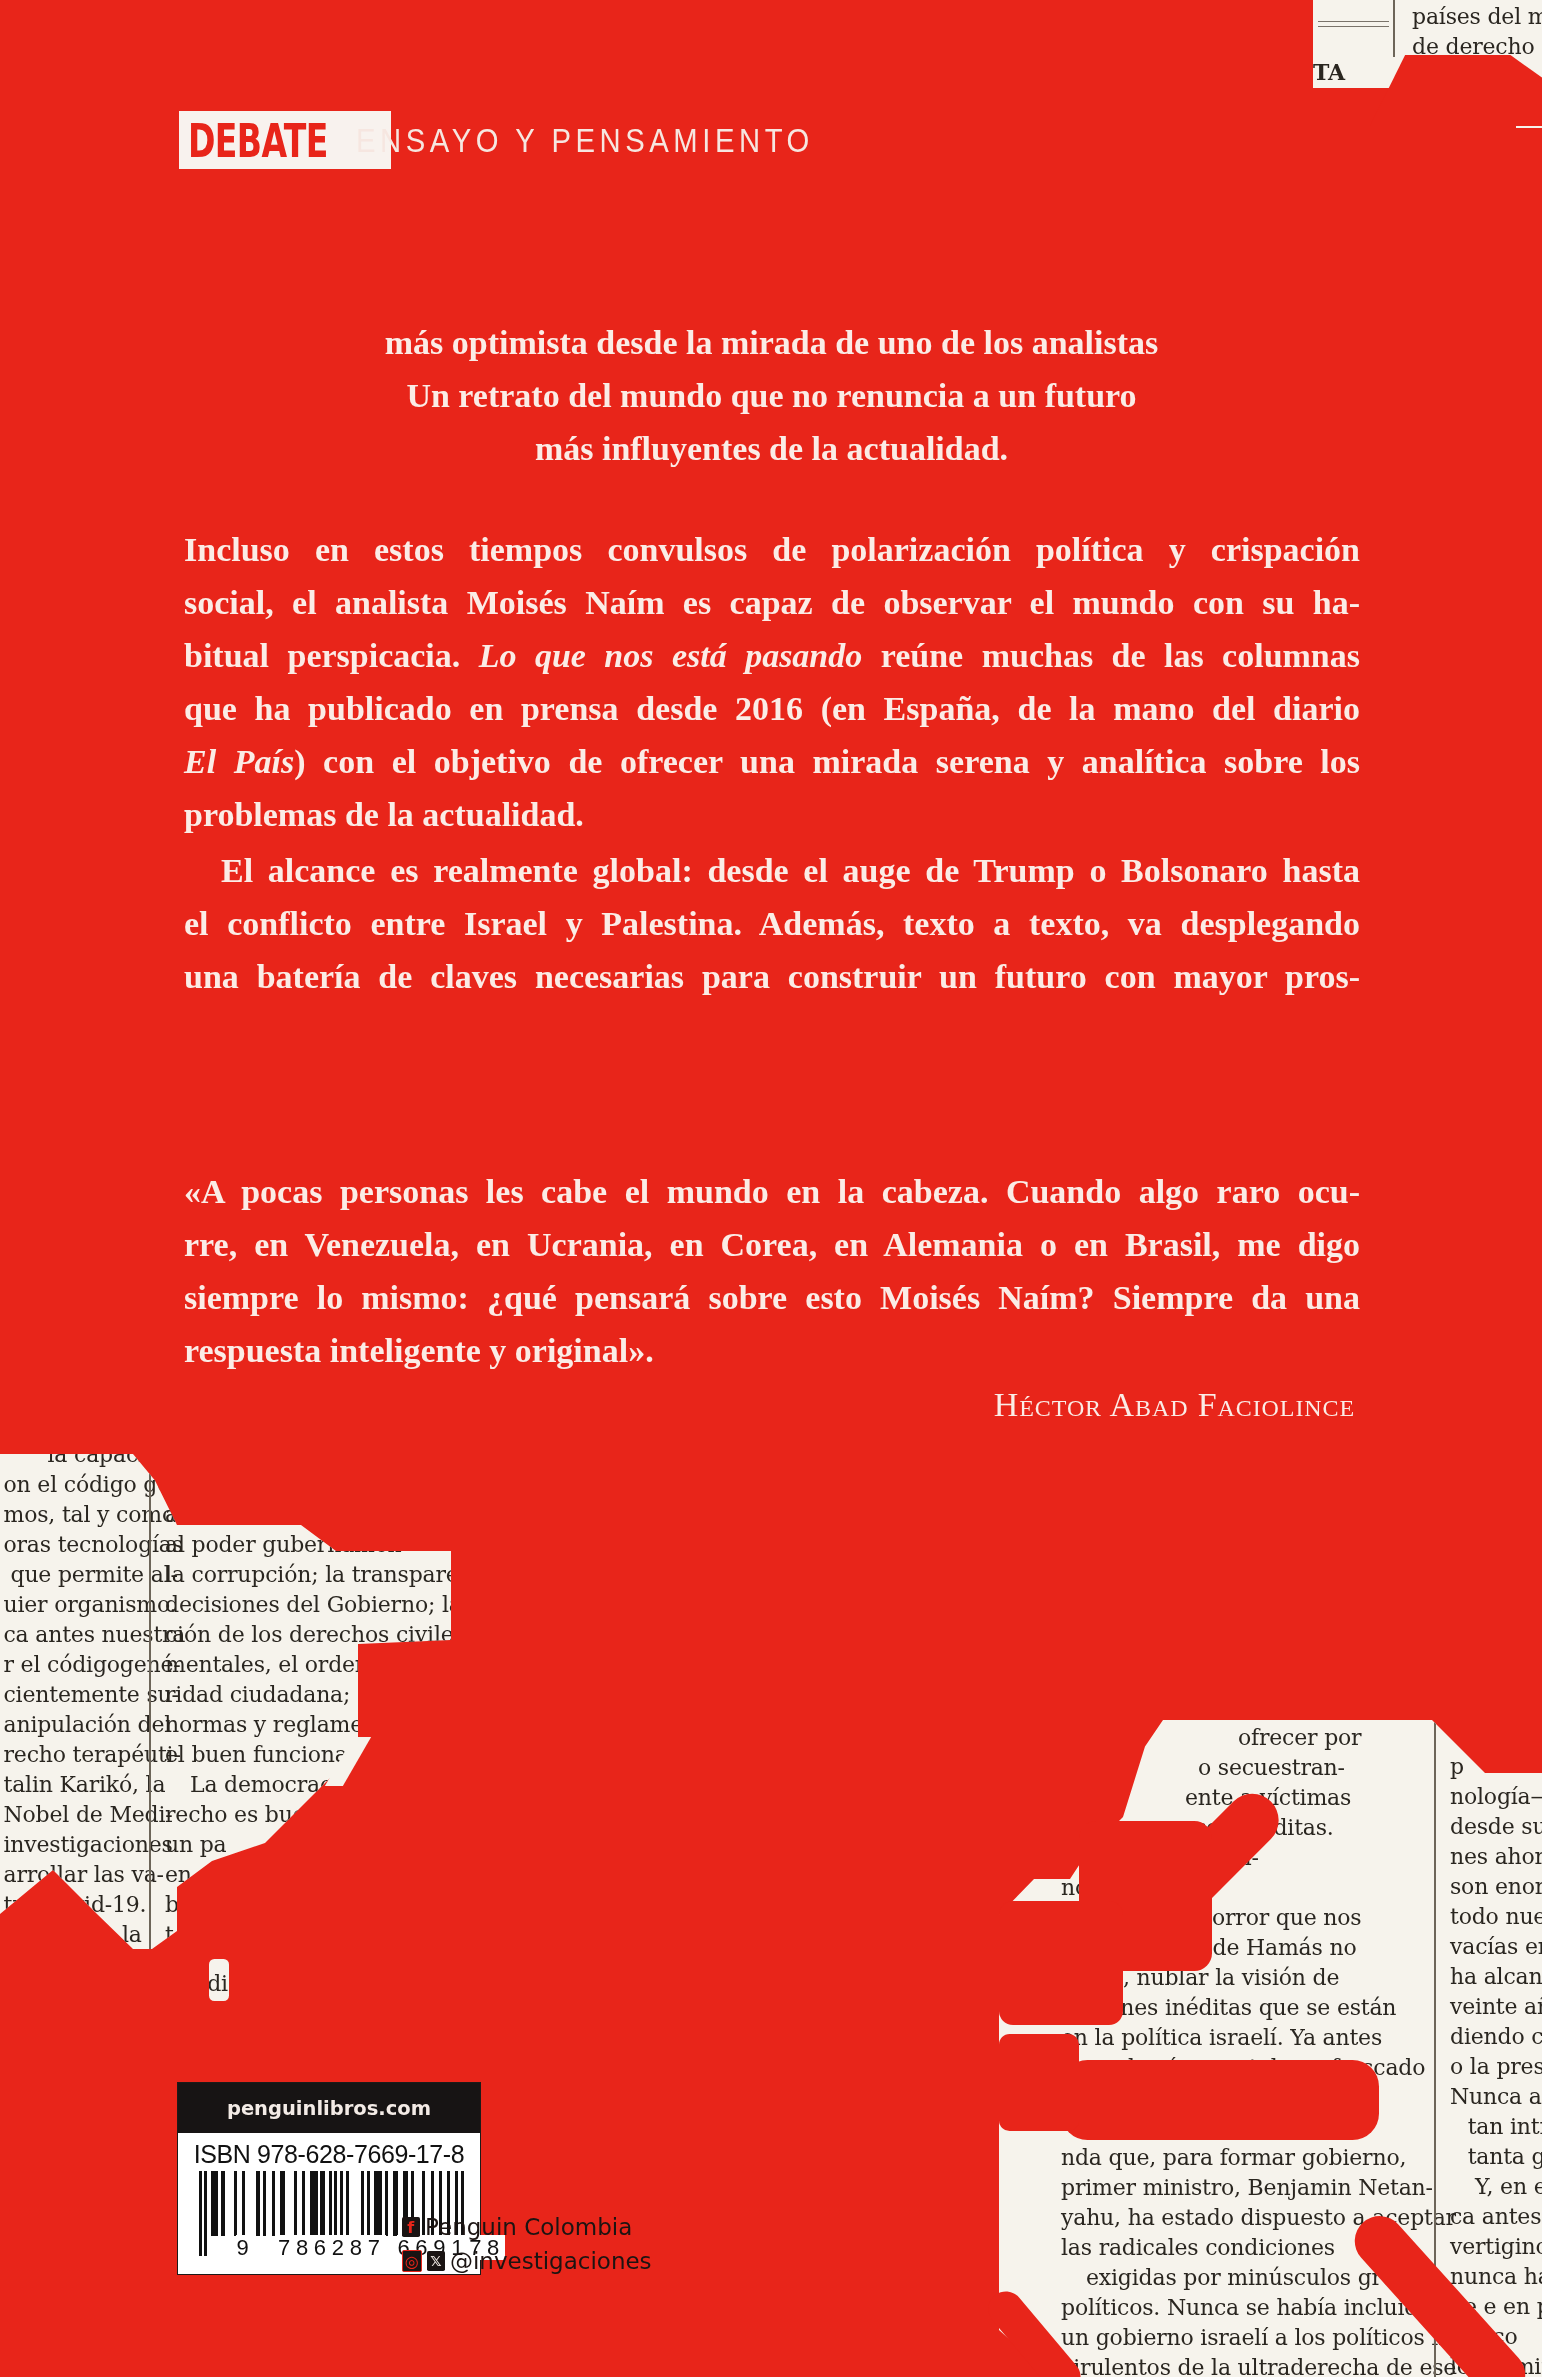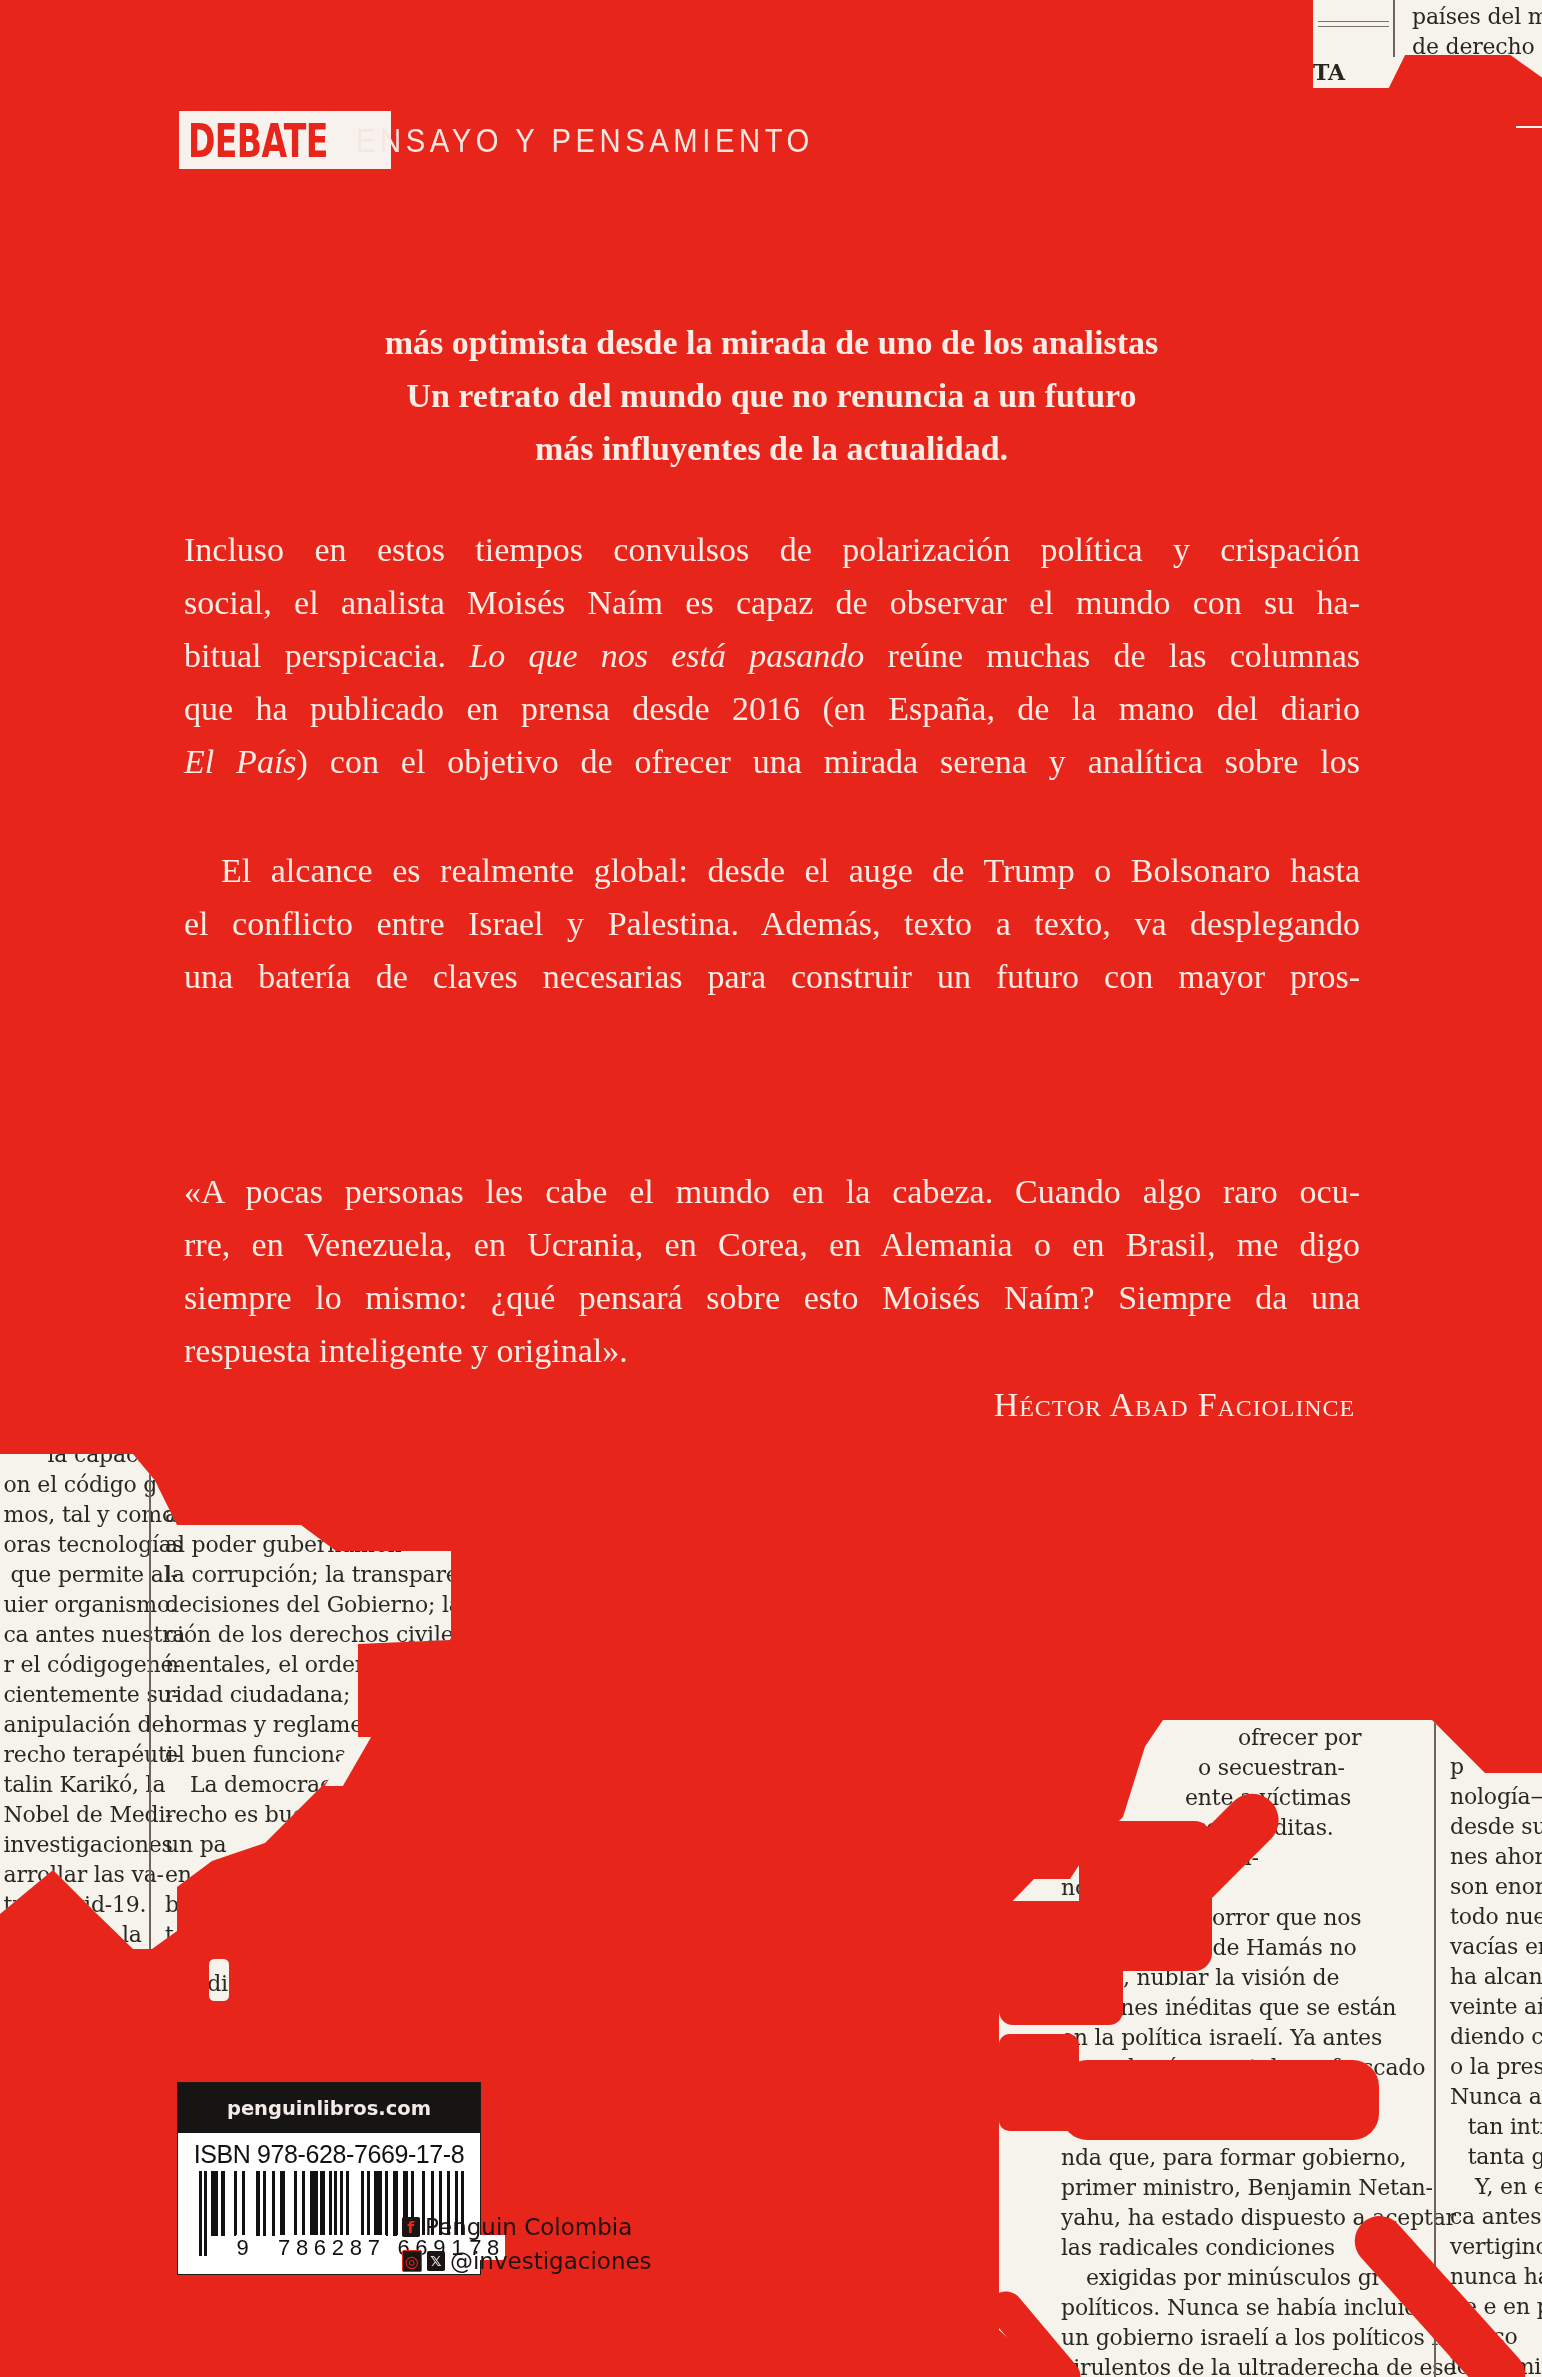--- a/index.html
+++ b/index.html
@@ -16,21 +16,21 @@
   .redblob { position:absolute; background:#e8251a; }
 
   
   .brand { position:absolute; left:179px; top:111px; display:flex; align-items:center; }
   .brand-box { background:#f8f2ee; padding:3.5px 8.8px 1.8px 8.8px; height:53px; display:flex; align-items:center; }
   .brand-box span { font-family:"DejaVu Sans", "Liberation Sans", sans-serif; font-weight:bold; color:#e8251a; font-size:46px; letter-spacing:-0.9px; transform:scaleX(0.72); transform-origin:left center; display:inline-block; width:auto; }
   .brand-sub { margin-left:16px; color:#f6e6e0; font-family:"Liberation Sans", "DejaVu Sans", sans-serif; font-size:34px; letter-spacing:5.3px; font-weight:normal; transform:scaleX(0.86); transform-origin:left center; display:inline-block; }
 
   .tagline { position:absolute; left:177px; width:1189px; top:316px; text-align:center; color:#fbece6; font-weight:bold; font-size:34px; line-height:53px; }
   .body-text { position:absolute; left:184px; width:1176px; color:#fbece6; font-size:34px; line-height:53px; text-align:justify; }
-  .body-text .ln { display:block; text-align:justify; text-align-last:justify; white-space:nowrap; }
+  .body-text .ln { display:block; text-align:justify; text-align-last:justify; white-space:nowrap;font-weight:bold; }
   .body-text .ln.last { text-align-last:left; }
   .body-text .ind { text-indent:37px; }
   .em { font-style:italic; }
   .sig { position:absolute; right:188px; top:1386px; color:#fbece6; font-size:34px; letter-spacing:0.9px; font-variant:small-caps; }
 
   
   .isbn-box { position:absolute; left:177px; top:2082px; width:302px; height:191px; background:#ffffff; border:1.8px solid #1d1a18; }
   .isbn-head { height:50px; background:#171414; color:#f3ebe6; font-family:"DejaVu Sans","Liberation Sans",sans-serif; font-weight:bold; font-size:19.5px; display:flex; align-items:center; justify-content:center; }
   .isbn-text { font-family:"Liberation Sans","DejaVu Sans",sans-serif; font-size:25px; color:#111; text-align:center; margin-top:7px; letter-spacing:-0.4px; }
   .bars { position:absolute; left:21px; top:88px; width:265px; height:85px; }
@@ -189,20 +189,21 @@
   <div>Un retrato del mundo que no renuncia a un futuro</div>
   <div>más influyentes de la actualidad.</div>
 </div>
 
 <div class="body-text" style="top:523px;">
   <span class="ln">Incluso en estos tiempos convulsos de polarización política y crispación</span>
   <span class="ln">social, el analista Moisés Naím es capaz de observar el mundo con su ha-</span>
   <span class="ln"><span>bitual perspicacia. </span><span class="em">Lo que nos está pasando</span><span> reúne muchas de las columnas</span></span>
   <span class="ln">que ha publicado en prensa desde 2016 (en España, de la mano del diario</span>
   <span class="ln"><span class="em">El País</span><span>) con el objetivo de ofrecer una mirada serena y analítica sobre los</span></span>
+  <span class="ln last">problemas de la actualidad.</span>
 </div>
 <div class="body-text" style="top:844px;">
   <span class="ln ind" style="padding-left:37px; text-indent:0;">El alcance es realmente global: desde el auge de Trump o Bolsonaro hasta</span>
   <span class="ln">el conflicto entre Israel y Palestina. Además, texto a texto, va desplegando</span>
   <span class="ln">una batería de claves necesarias para construir un futuro con mayor pros-</span>
 </div>
 
 <div class="body-text" style="top:1165px;">
   <span class="ln">«A pocas personas les cabe el mundo en la cabeza. Cuando algo raro ocu-</span>
   <span class="ln">rre, en Venezuela, en Ucrania, en Corea, en Alemania o en Brasil, me digo</span>

